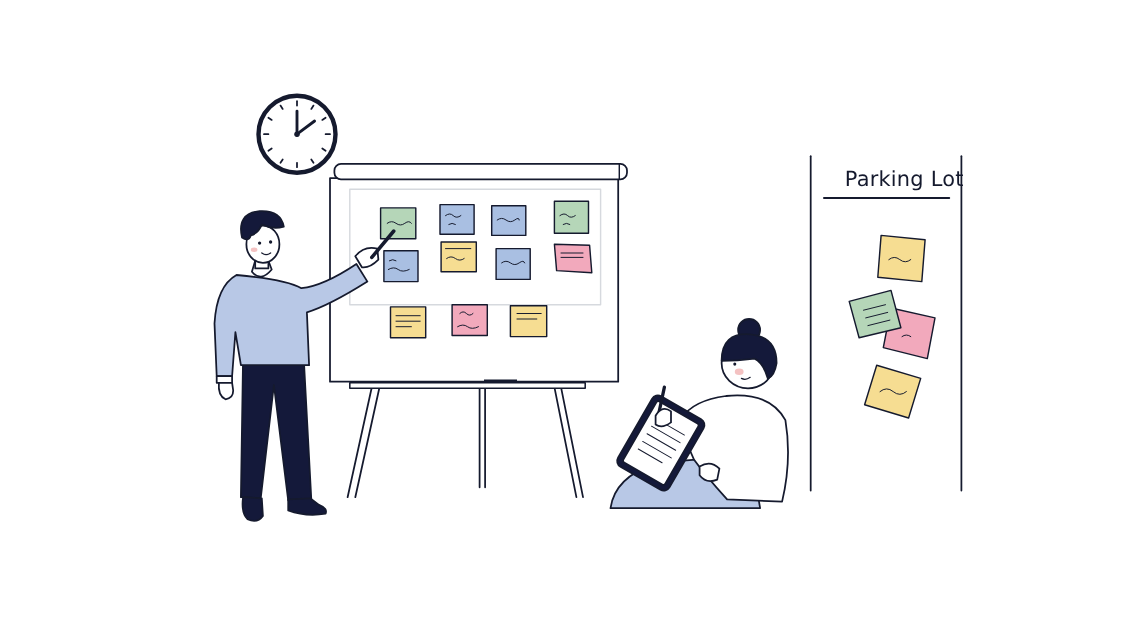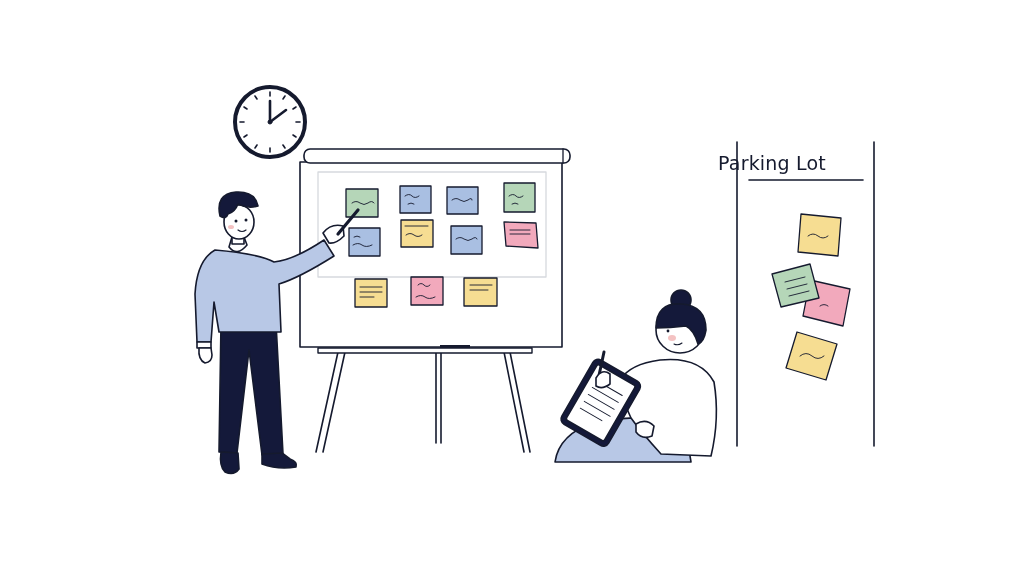--- a/index.html
+++ b/index.html
@@ -1,18 +1,18 @@
 <!DOCTYPE html>
 <html><head>
 <meta charset="utf-8">
 <style>
   html,body{margin:0;padding:0;background:#ffffff;}
   body{width:1024px;height:576px;position:relative;overflow:hidden;font-family:"DejaVu Sans",sans-serif;}
   .scene{position:absolute;left:0;top:0;width:1024px;height:576px;}
-  .parking-title{position:absolute;left:718px;top:152px;font-family:"DejaVu Sans",sans-serif;font-size:19px;color:#151a2e;letter-spacing:0.2px;}
+  .parking-title{position:absolute;left:768px;top:152px;font-family:"DejaVu Sans",sans-serif;font-size:19px;color:#151a2e;letter-spacing:0.2px;}
 </style>
 </head>
 <body>
 
 <svg class="scene" width="1024" height="576" viewBox="0 0 1024 576" xmlns="http://www.w3.org/2000/svg">
   <g stroke="#151a2e" stroke-linecap="round" stroke-linejoin="round" fill="none">
 
     <g>
       <circle cx="270" cy="122" r="35" fill="#fff" stroke-width="4"></circle>
       <g stroke-width="1.6">

